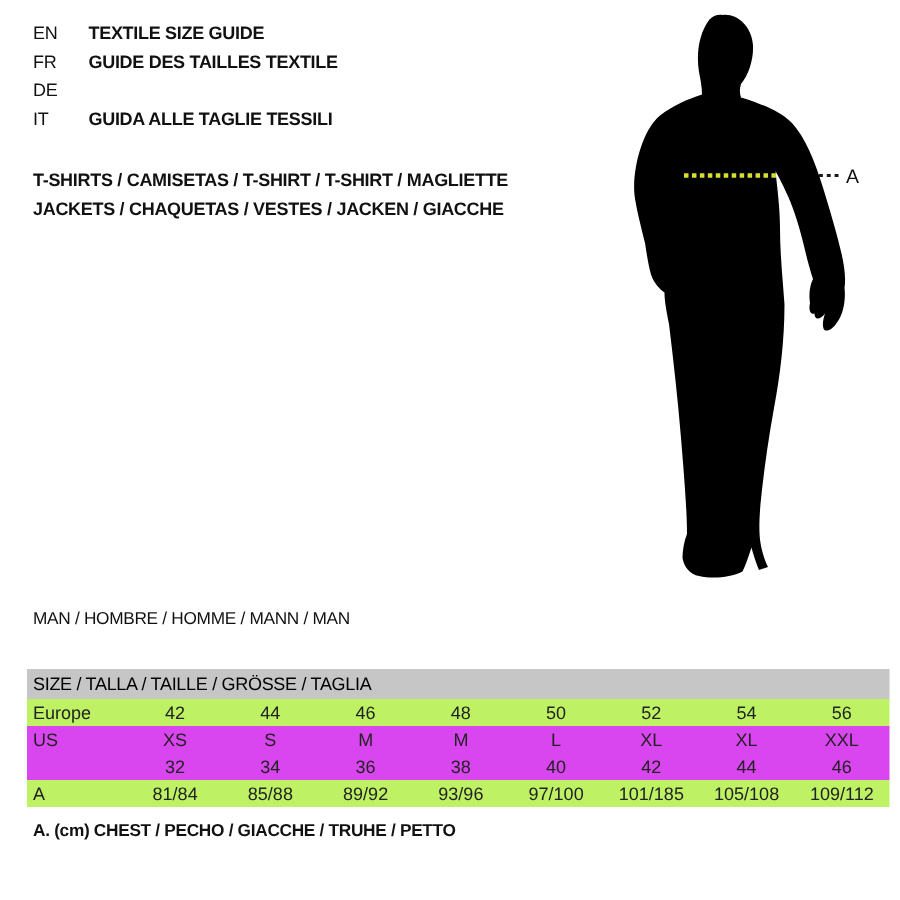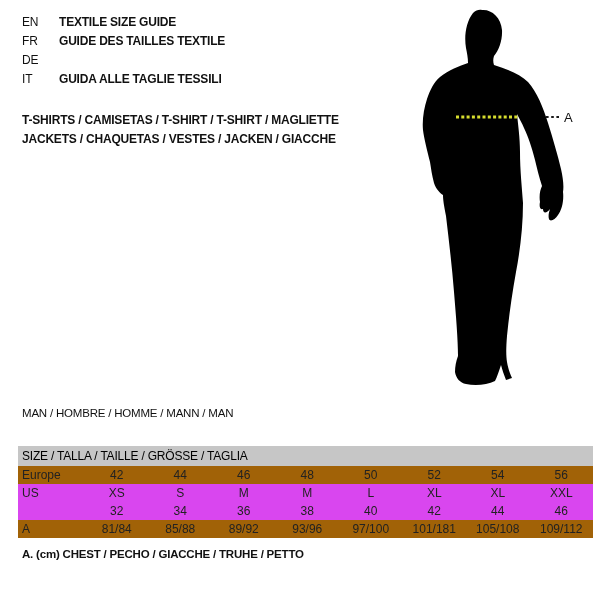--- a/index.html
+++ b/index.html
@@ -15,21 +15,21 @@
   
   .products{position:absolute;left:22px;top:111px;}
   .products div{height:19px;line-height:19px;font-size:12px;font-weight:bold;letter-spacing:-0.2px;white-space:nowrap;}
   
   .figure{position:absolute;left:410px;top:0px;width:190px;height:400px;}
   
   .section-title{position:absolute;left:22px;top:407px;font-size:11.5px;font-weight:normal;letter-spacing:-0.2px;}
   
   .size-table{position:absolute;left:18px;top:446px;width:575px;font-size:12px;color:#222;}
   .t-header{height:20px;line-height:20px;background:#c6c6c6;color:#000000;padding-left:4px;letter-spacing:-0.2px;}
-  .t-row{display:flex;height:18px;line-height:18px;background:#a16207;}
+  .t-row{display:flex;height:18px;line-height:18px;background:#bef264;}
   .t-row.alt{background:#d946ef;}
   .t-label{width:63px;padding-left:4px;text-align:left;}
   .t-cell{flex:1;text-align:center;}
   
   .footnote{position:absolute;left:22px;top:548px;font-size:11.5px;font-weight:bold;letter-spacing:-0.2px;}
 </style>
 </head>
 <body>
 
 <div class="canvas">
@@ -147,21 +147,21 @@
       <div class="t-cell">46</div>
     </div>
 
     <div class="t-row">
       <div class="t-label">A</div>
       <div class="t-cell">81/84</div>
       <div class="t-cell">85/88</div>
       <div class="t-cell">89/92</div>
       <div class="t-cell">93/96</div>
       <div class="t-cell">97/100</div>
-      <div class="t-cell">101/181</div>
+      <div class="t-cell">101/185</div>
       <div class="t-cell">105/108</div>
       <div class="t-cell">109/112</div>
     </div>
   </div>
 
   <div class="footnote">A. (cm) CHEST / PECHO / GIACCHE / TRUHE / PETTO</div>
 
 </div>
 
 </body></html>

